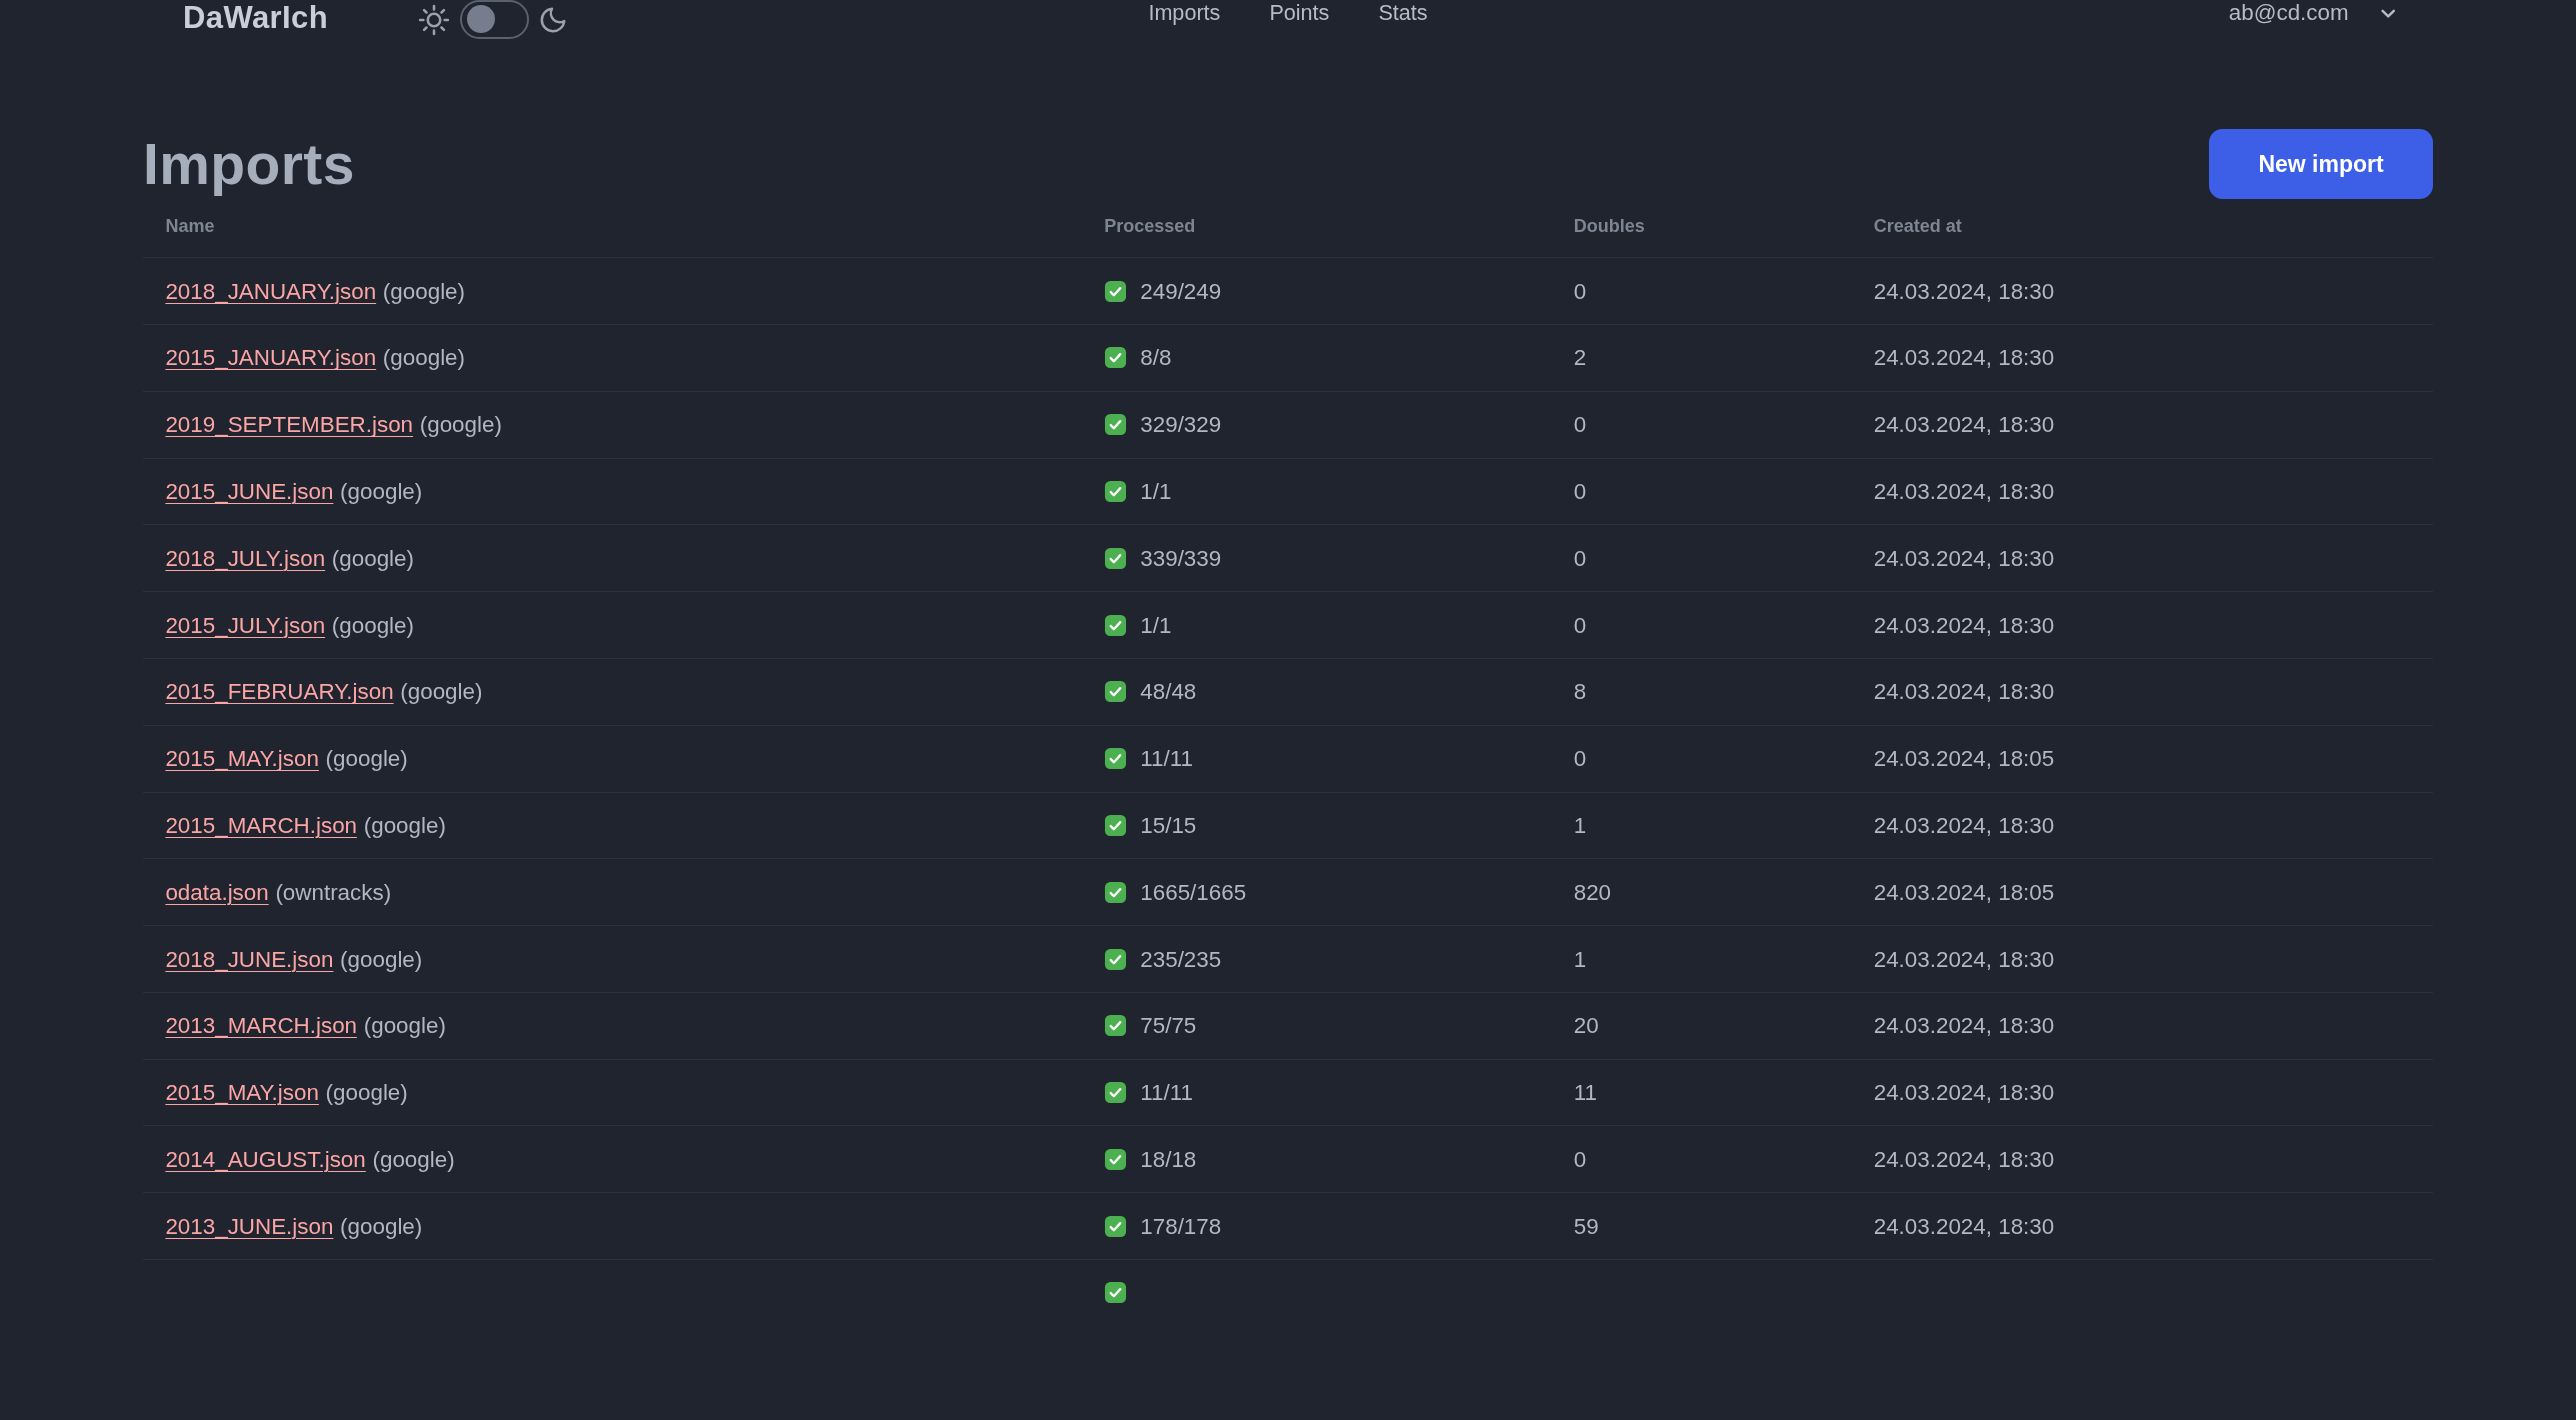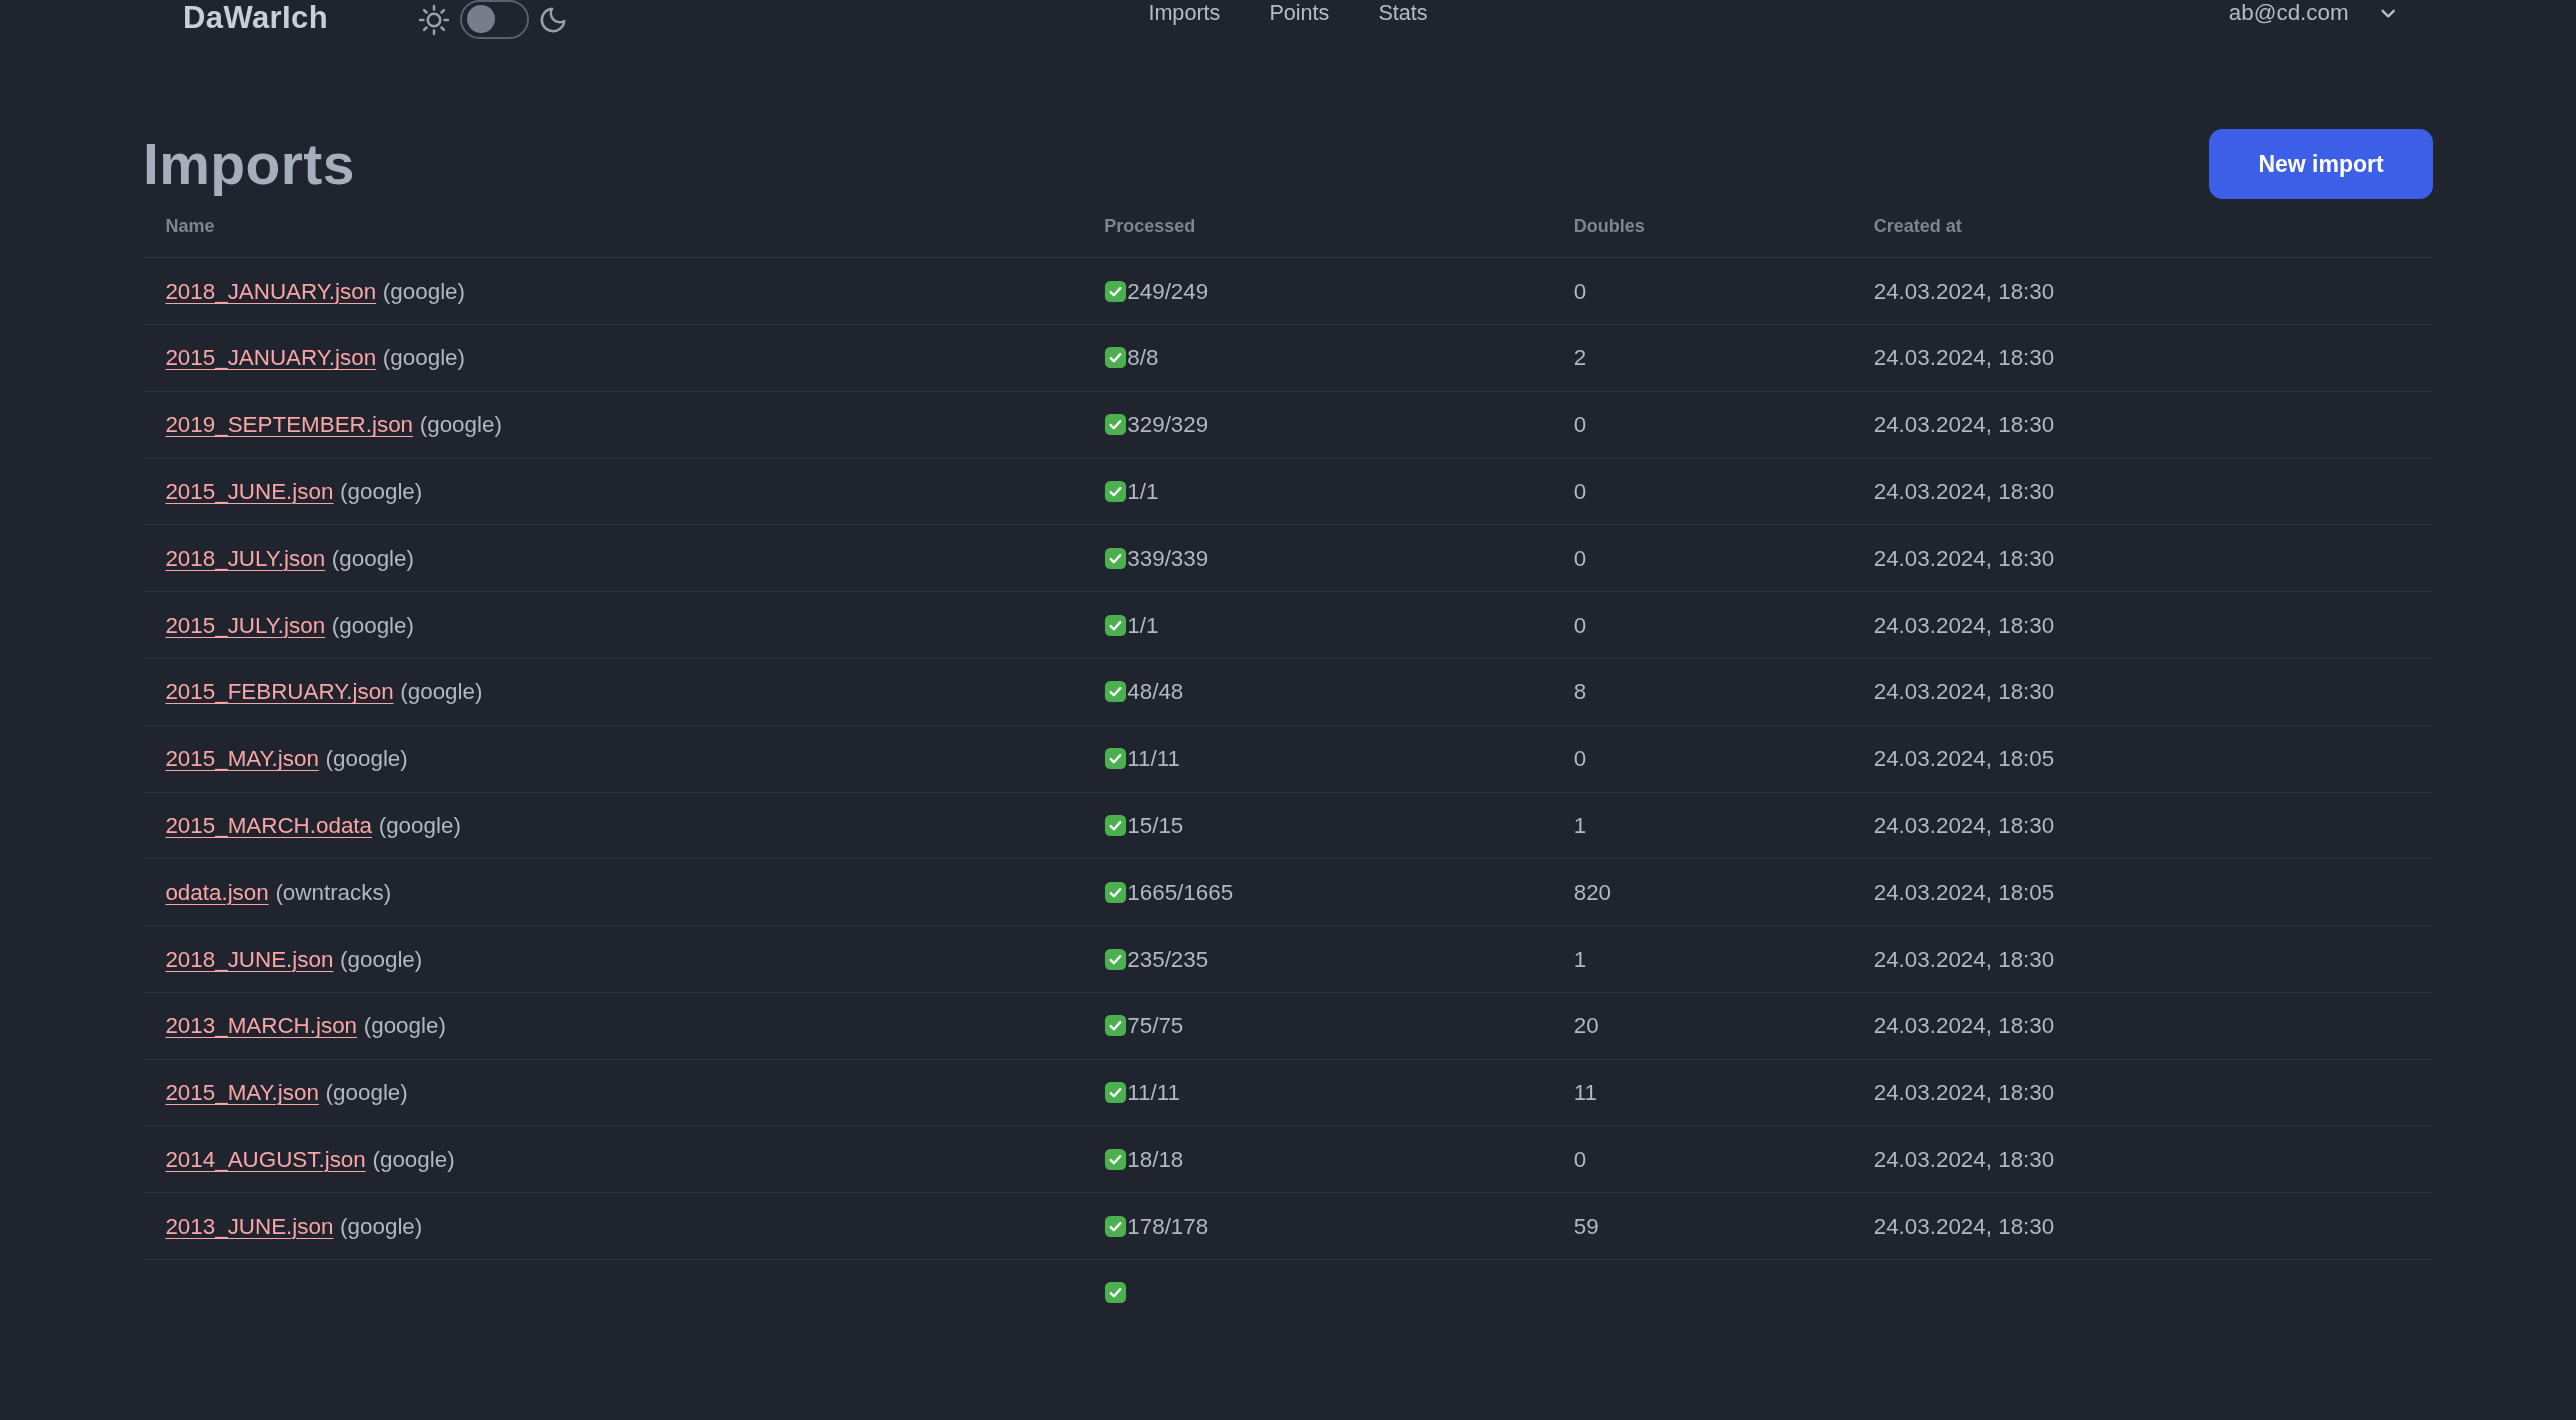--- a/index.html
+++ b/index.html
@@ -127,21 +127,21 @@
   }
   a.file-link {
     color: #fca5a5;
     text-decoration: underline;
     text-underline-offset: 3.7px;
     text-decoration-thickness: 1.1px;
     cursor: pointer;
     text-align: center;
   }
   .source { margin-left: 6.7px; }
-  .processed-cell { display: flex; align-items: center; gap: 0; }
+  .processed-cell { display: flex; align-items: center; gap: 13px; }
   .check-icon svg { display: block; width: 23px; height: 23px; }
 </style>
 </head>
 <body>
 
 <header class="topbar">
   <div class="brand">DaWarIch</div>
 
   <div class="theme-group">
     <span>
@@ -337,21 +337,21 @@
           </svg>
         </span>
         <span>11/11</span>
       </div>
     </td>
     <td>0</td>
     <td>24.03.2024, 18:05</td>
   </tr>
         <tr>
     <td>
-      <a class="file-link">2015_MARCH.odata</a><span class="source">(google)</span>
+      <a class="file-link">2015_MARCH.json</a><span class="source">(google)</span>
     </td>
     <td>
       <div class="processed-cell">
         <span class="check-icon">
           <svg viewBox="0 0 24 24">
             <rect x="1" y="1" width="22" height="22" rx="5.5" fill="#4caf50"></rect>
             <path d="M7 12.6l3.3 3.3 6.7-7.4" stroke="#ffffff" stroke-width="2.4" fill="none" stroke-linecap="round" stroke-linejoin="round"></path>
           </svg>
         </span>
         <span>15/15</span>

